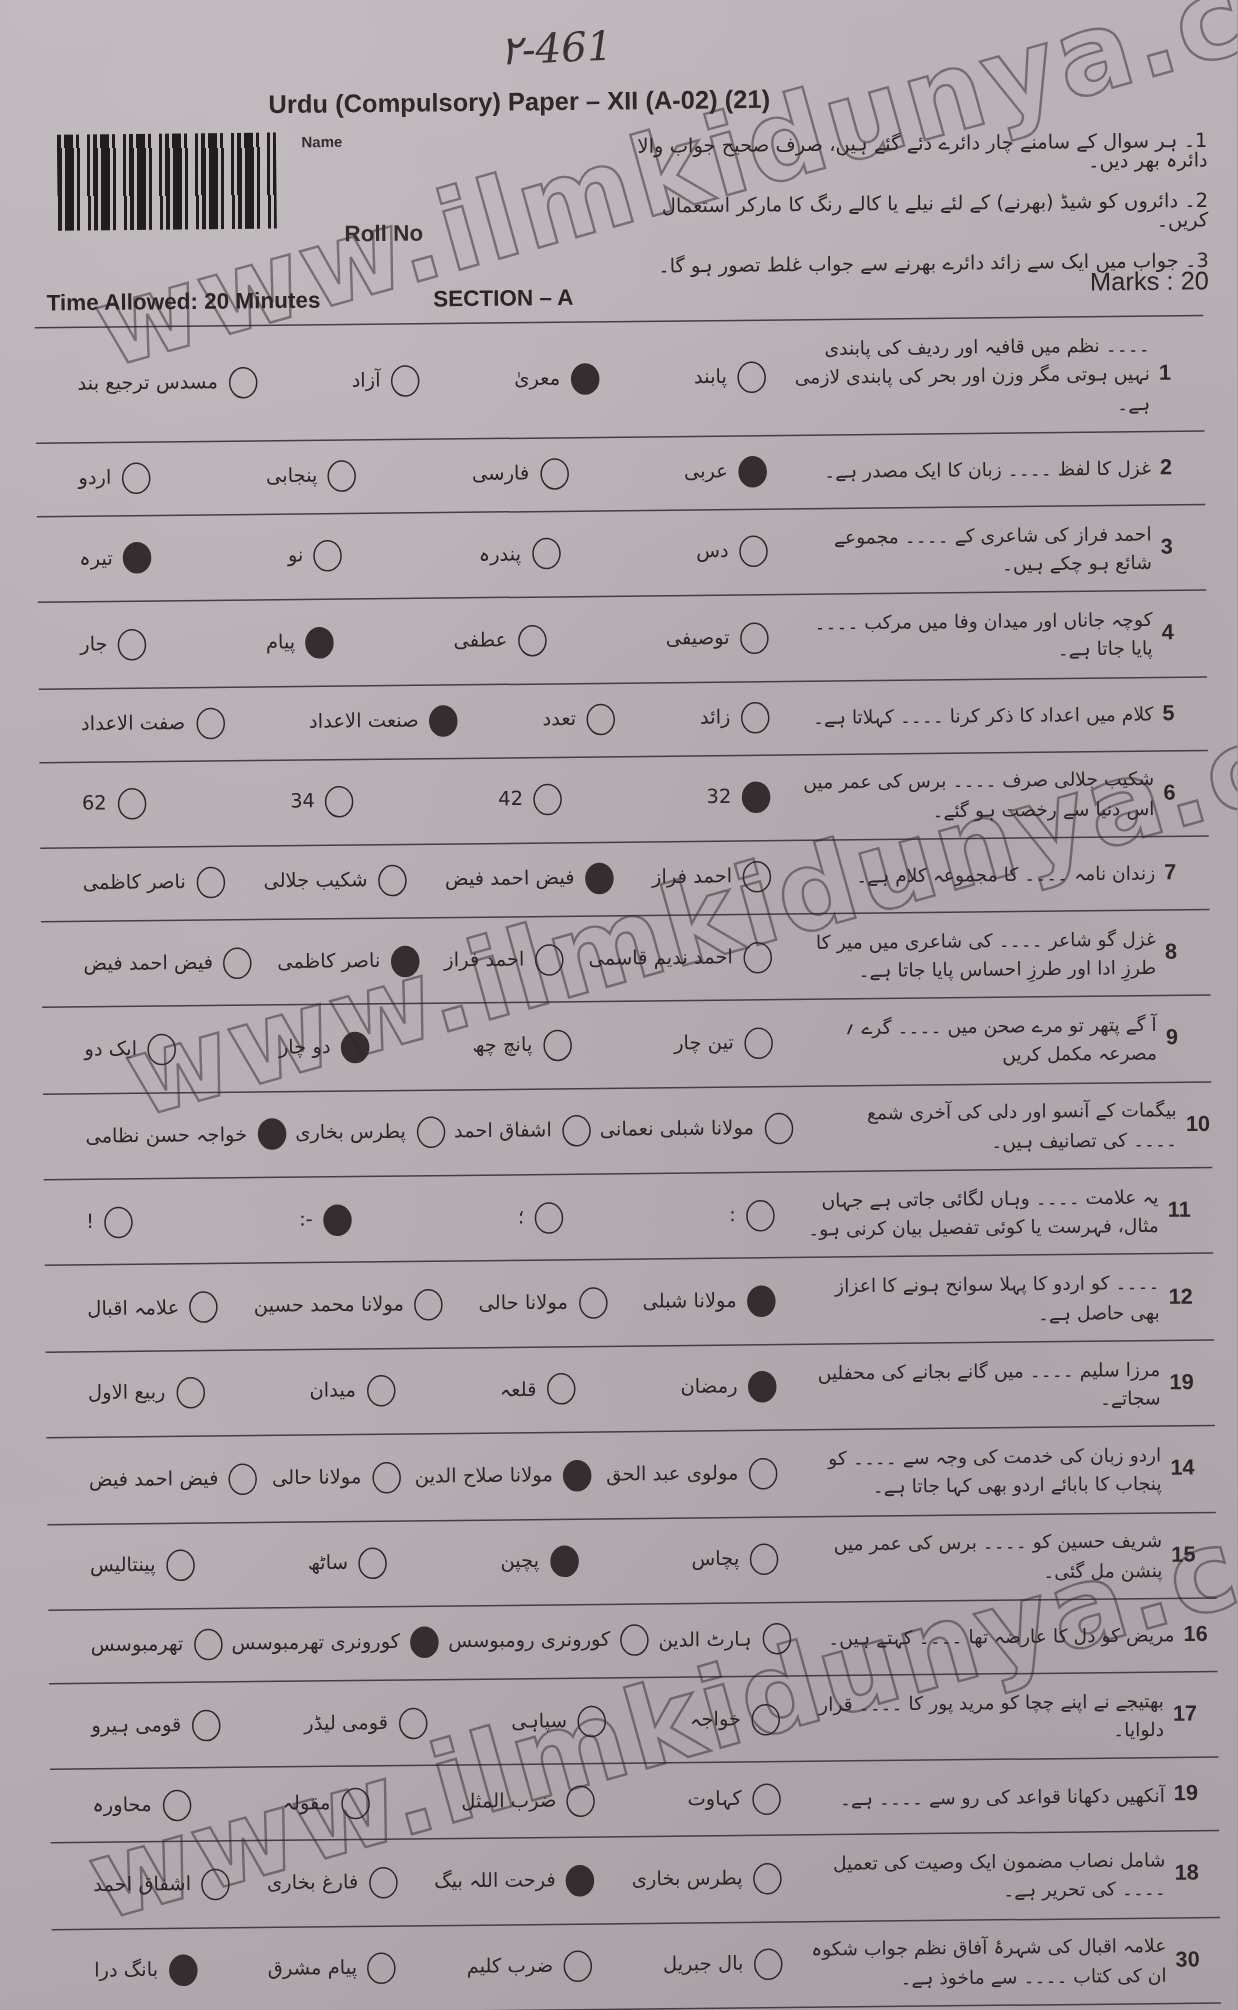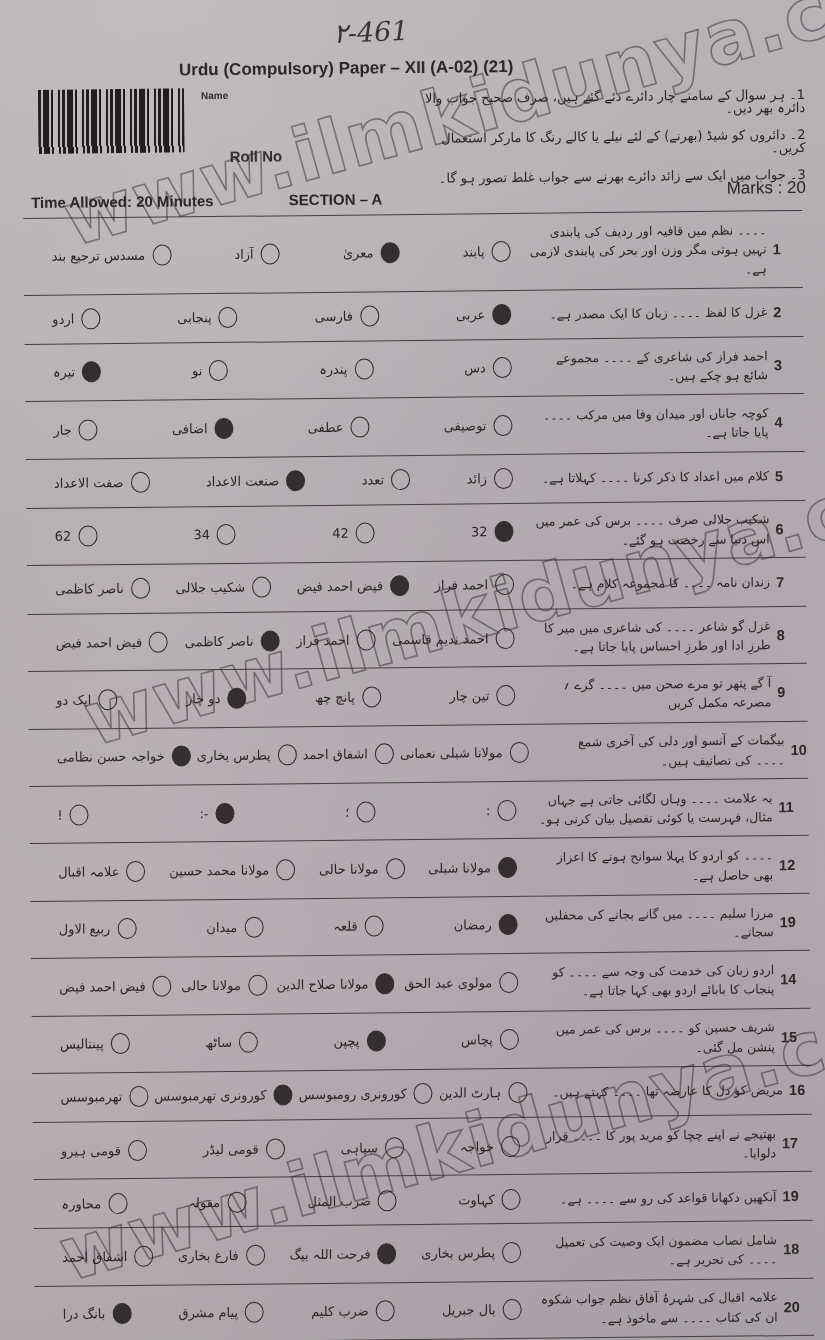--- a/index.html
+++ b/index.html
@@ -205,21 +205,21 @@
           <div class="q-opts">
             <div class="opt">
               <span class="opt-label">توصیفی</span>
               <span class="bubble"></span>
             </div>
             <div class="opt">
               <span class="opt-label">عطفی</span>
               <span class="bubble"></span>
             </div>
             <div class="opt">
-              <span class="opt-label">اضافی</span>
+              <span class="opt-label">پیام</span>
               <span class="bubble filled"></span>
             </div>
             <div class="opt">
               <span class="opt-label">جار</span>
               <span class="bubble"></span>
             </div>
           </div>
           <div class="q-text">کوچہ جاناں اور میدان وفا میں مرکب ۔۔۔۔ پایا جاتا ہے۔</div>
           <div class="q-no">4</div>
         </div>
@@ -566,18 +566,18 @@
             <div class="opt">
               <span class="opt-label">پیام مشرق</span>
               <span class="bubble"></span>
             </div>
             <div class="opt">
               <span class="opt-label">بانگ درا</span>
               <span class="bubble filled"></span>
             </div>
           </div>
           <div class="q-text">علامہ اقبال کی شہرۂ آفاق نظم جواب شکوہ ان کی کتاب ۔۔۔۔ سے ماخوذ ہے۔</div>
-          <div class="q-no">20</div>
+          <div class="q-no">30</div>
         </div>
       </div>
 
   </div>
 </div>
 
 </body></html>

